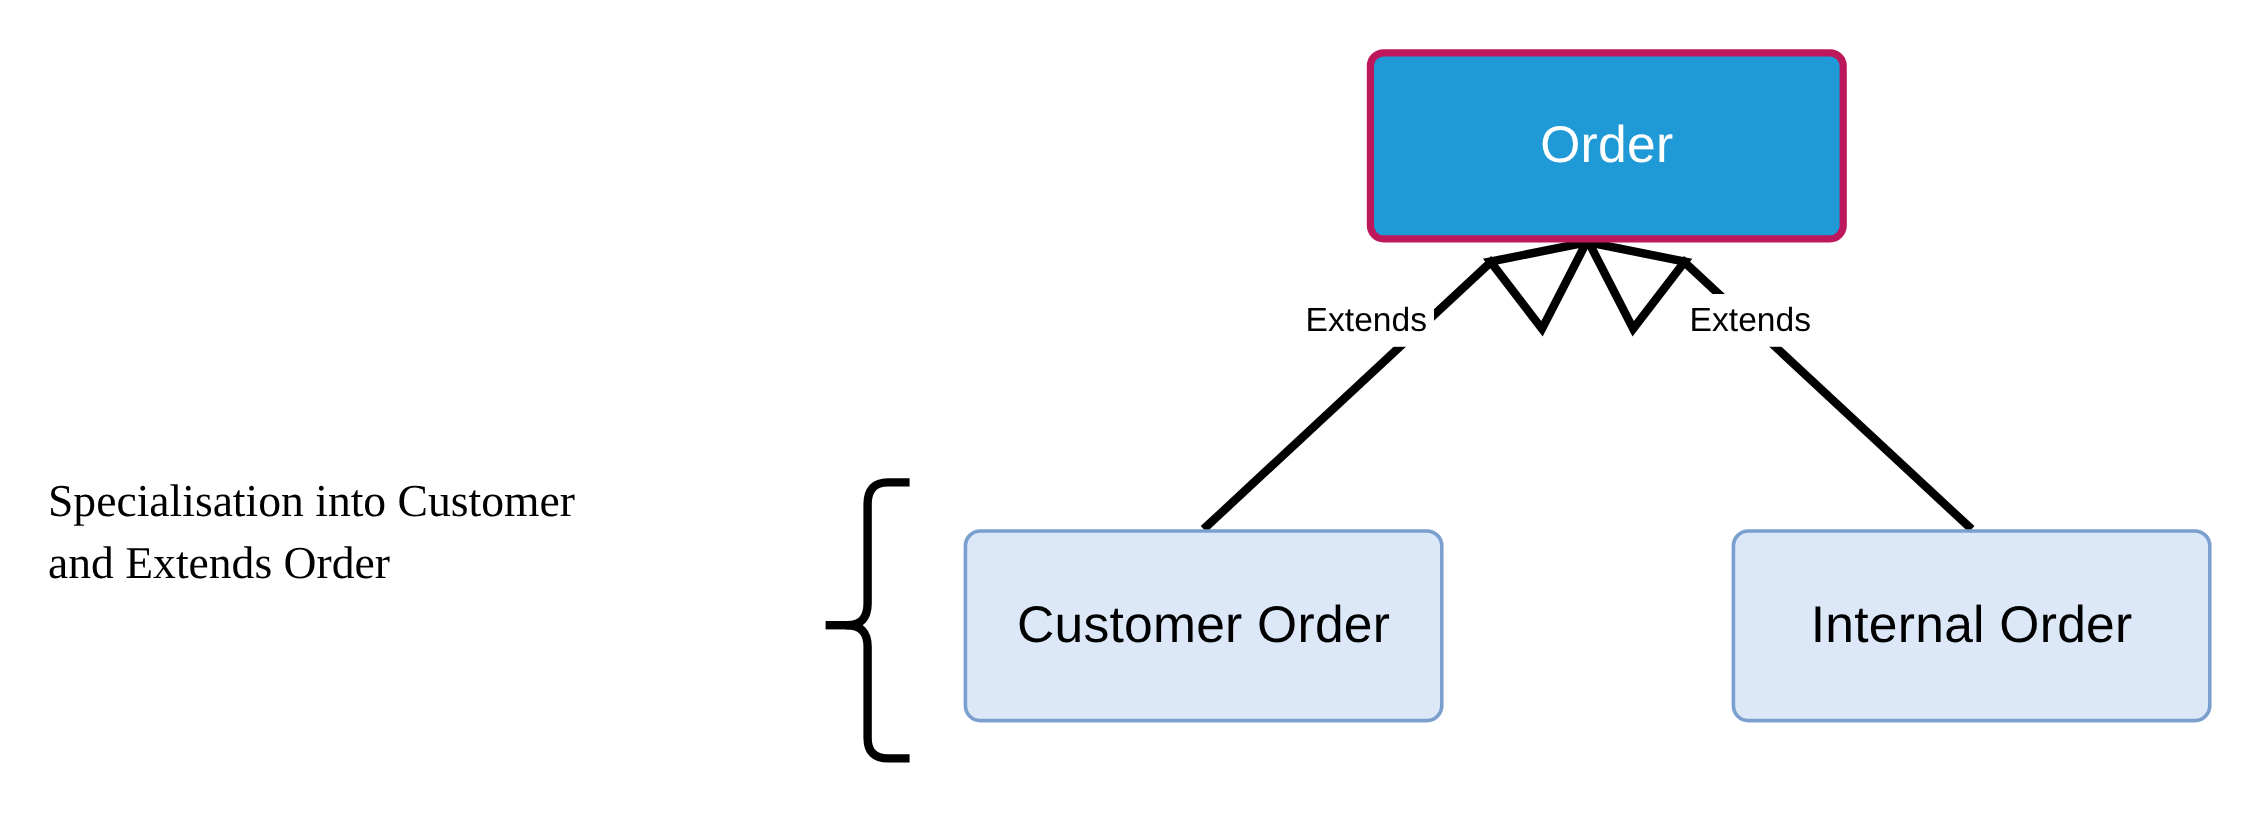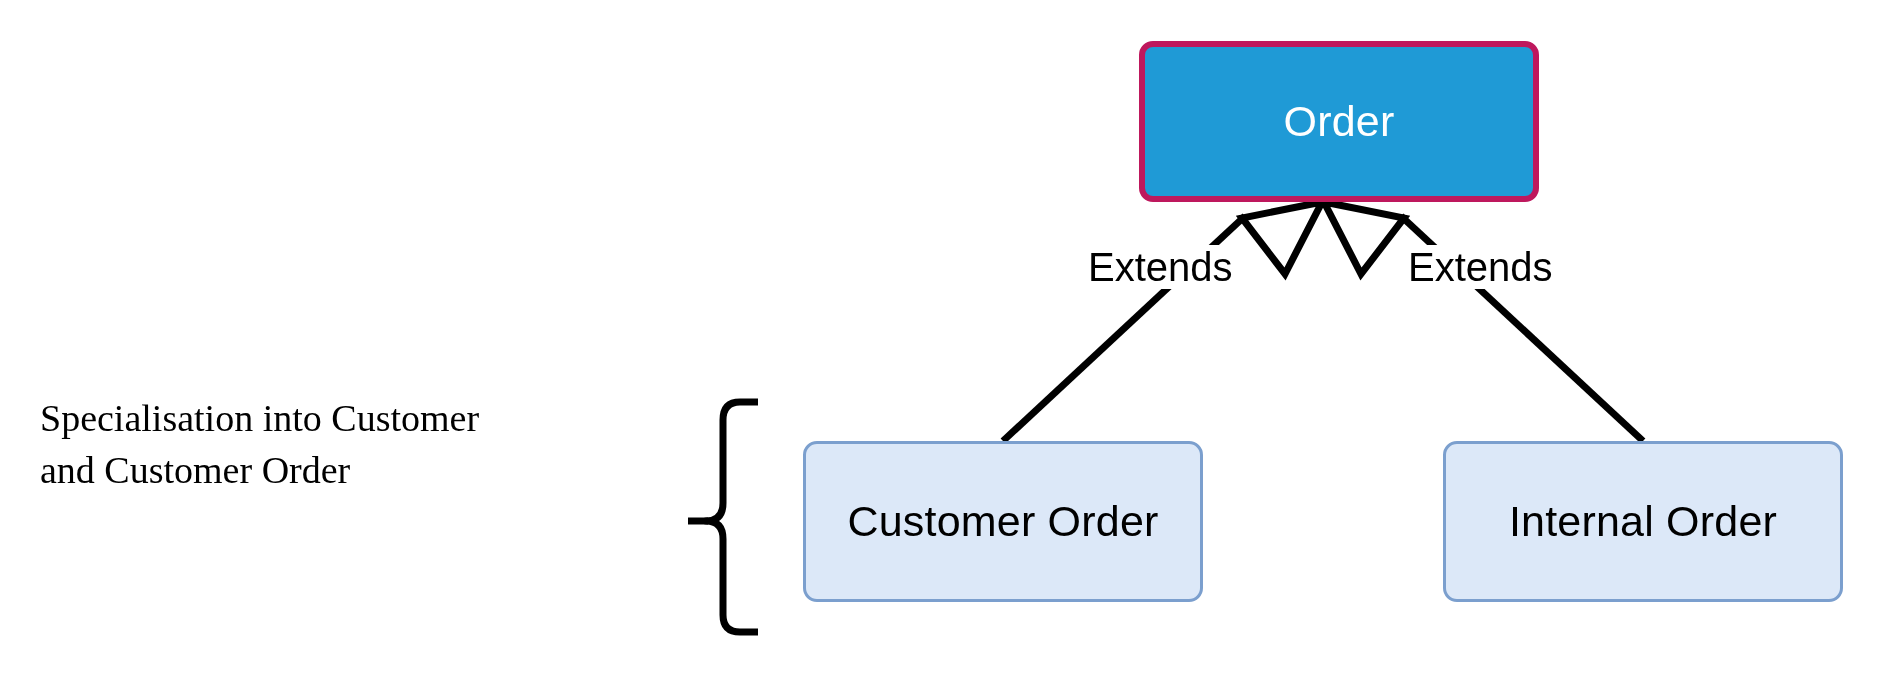--- a/index.html
+++ b/index.html
@@ -68,21 +68,21 @@
   }
   #node-customer-order .node-label,
   #node-internal-order .node-label {
     color: #000000;
     font-size: 43px;
   }
   .edge-label {
     position: absolute;
     background: #ffffff;
     color: #000000;
-    font-size: 40px;
+    font-size: 28px;
     line-height: 44px;
     white-space: nowrap;
     padding: 0 6px;
   }
   #edge-label-left {
     left: 1082px;
     top: 245px;
   }
   #edge-label-right {
     left: 1402px;
@@ -142,16 +142,16 @@
   <div class="node" id="node-customer-order">
     <span class="node-label">Customer Order</span>
   </div>
 
   <div class="edge-label" id="edge-label-left">Extends</div>
 
   <div class="edge-label" id="edge-label-right">Extends</div>
 
   <div id="annotation-text">
     <span class="line">Specialisation into Customer</span>
-    <span class="line">and Customer Order</span>
+    <span class="line">and Extends Order</span>
   </div>
 
 </div>
 
 </body></html>

